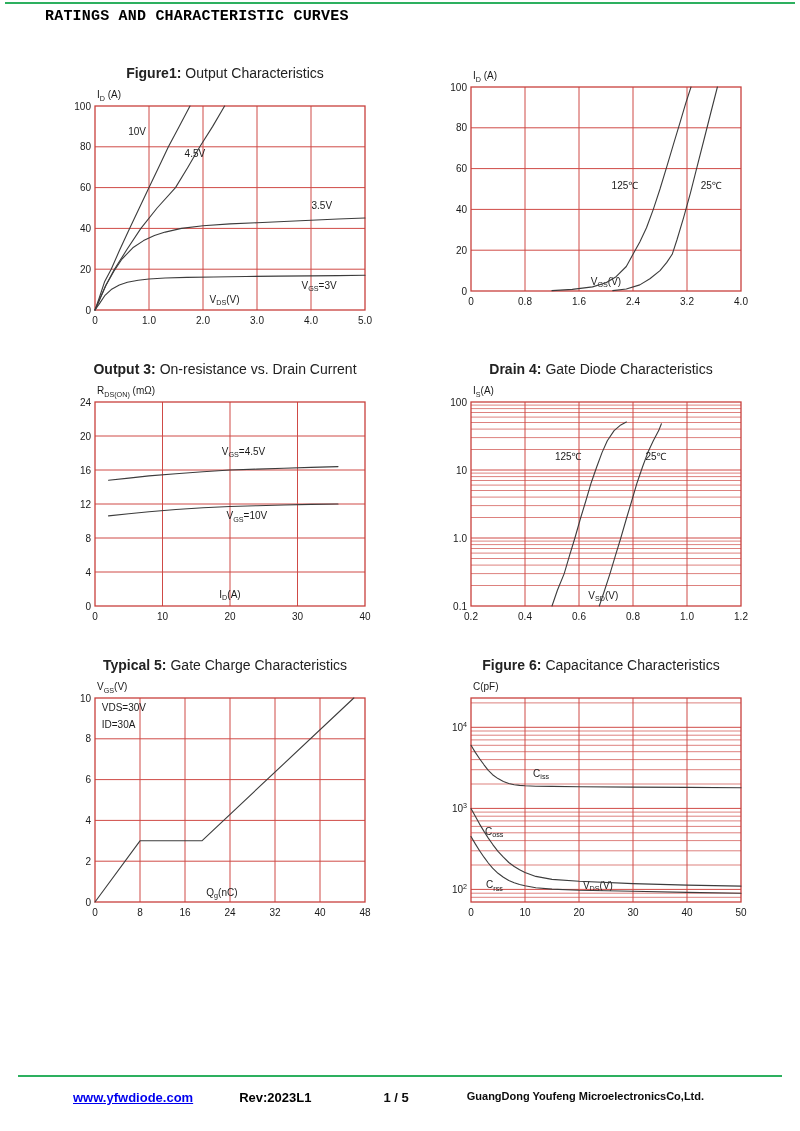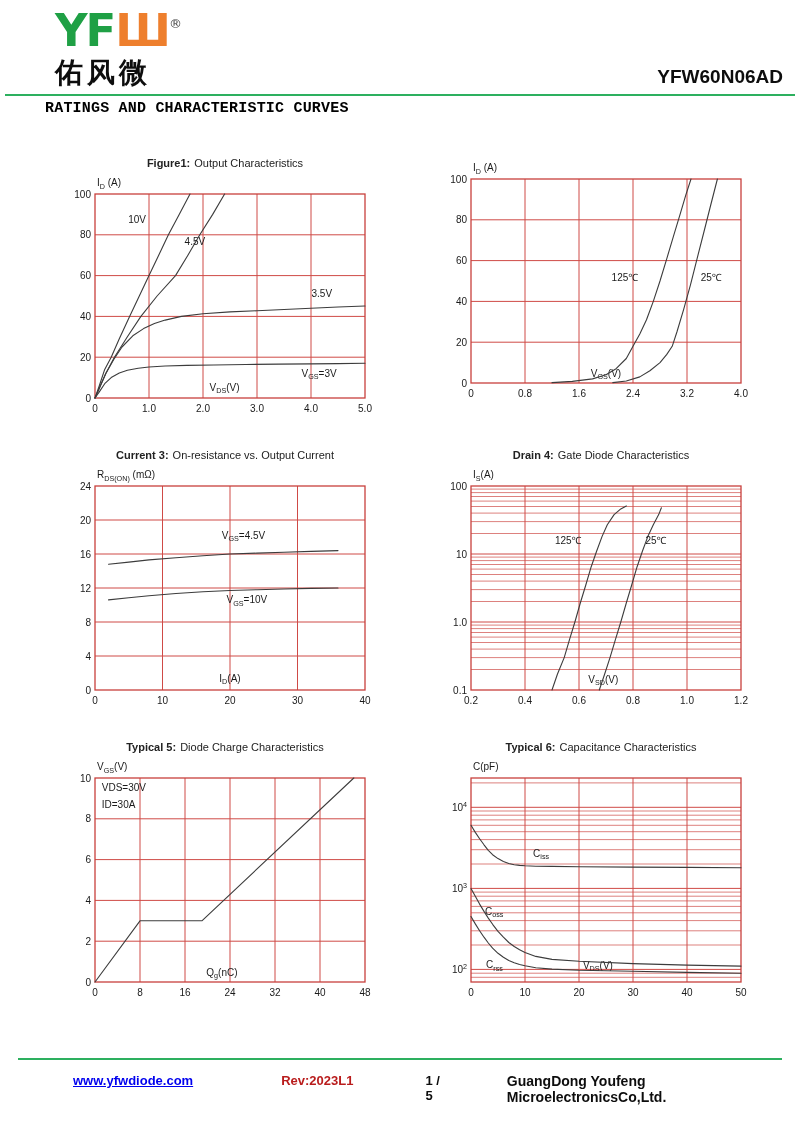--- a/index.html
+++ b/index.html
@@ -13,44 +13,37 @@
   .logo-reg{font-size:13px;color:#444;vertical-align:18px;font-weight:normal;letter-spacing:0;}
   .logo-cn{font-size:28px;font-weight:bold;color:#0d0d0d;letter-spacing:4px;margin-top:1px;
            font-family:"DejaVu Sans",sans-serif;}
   .part-number{position:absolute;right:17px;bottom:4px;font-size:19px;font-weight:bold;color:#0d0d0d;}
   .green-rule{height:2px;background:#2db05f;margin:2px 5px 0 5px;}
   .section-title{color:#000000;font-weight:bold;font-size:15px;margin:4px 0 0 45px;letter-spacing:.2px;font-family:Liberation Mono, monospace;}
   
   .charts{display:grid;grid-template-columns:340px 340px;column-gap:36px;row-gap:25px;
           padding:40px 0 0 55px;}
   .fig{margin:0;}
-  .fig-title{text-align:center;font-size:11px;margin:0 0 3px 0;color:#222;}
+  .fig-title{text-align:center;font-size:14px;margin:0 0 3px 0;color:#222;}
   .fig-title b{margin-right:4px;}
   svg.chart{display:block;background:#fff;font-family:"Liberation Sans",sans-serif;}
   
   footer{margin-top:auto;padding-bottom:26px;}
   .footer-rule{height:2px;background:#2db05f;margin:0 18px 0 18px;}
   .footer-row{display:flex;align-items:flex-start;padding:13px 14px 0 73px;font-size:13px;font-weight:bold;}
   .site{color:#0000ee;text-decoration:underline;}
-  .rev{margin-left:88px;color:#b91c1c;}
+  .rev{margin-left:46px;color:#000000;}
   .pageno{margin-left:72px;color:#0d0d0d;}
-  .company{margin-left:58px;font-size:14px;color:#0d0d0d;}
+  .company{margin-left:58px;font-size:11px;color:#0d0d0d;}
 </style>
 </head>
 <body>
 
 <div class="page">
 
-  <header>
-    <div class="logo">
-      <div class="logo-mark"><span class="logo-yf">YF</span><span class="logo-w">Ш</span><span class="logo-reg">®</span></div>
-      <div class="logo-cn">佑风微</div>
-    </div>
-    <div class="part-number">YFW60N06AD</div>
-  </header>
 
   <div class="green-rule"></div>
   <div class="section-title">RATINGS AND CHARACTERISTIC CURVES</div>
 
   <main class="charts">
 
     <figure class="fig">
       <figcaption class="fig-title"><b>Figure1:</b><span>Output Characteristics</span></figcaption>
       <svg class="chart" viewBox="0 0 322 252" width="322" height="252">
           <line x1="94.0" x2="94.0" y1="22" y2="226" stroke="#cf4a46" stroke-width="1"></line>
@@ -113,21 +106,21 @@
           <text x="42" y="14" text-anchor="start" font-size="10" fill="#1a1a1a"><tspan>I</tspan><tspan dy="2.5" font-size="7.2">D</tspan><tspan dy="-2.5"> (A)</tspan></text>
           <text x="175" y="219.88" text-anchor="middle" font-size="10" fill="#1a1a1a"><tspan>V</tspan><tspan dy="2.5" font-size="7.2">GS</tspan><tspan dy="-2.5">(V)</tspan></text>
           <polyline points="121.0,225.6 141.3,224.4 161.5,221.9 175.0,217.8 185.1,211.7 195.3,201.5 202.0,189.3 208.8,177.0 215.5,162.8 222.3,144.4 229.0,124.0 235.8,101.6 242.5,79.1 249.3,56.7 254.7,38.3 260.0,22.0" fill="none" stroke="#3c3c3c" stroke-width="1.1" stroke-linejoin="round" stroke-linecap="round"></polyline>
           <text x="193.89999999999998" y="124" text-anchor="middle" font-size="10" fill="#1a1a1a"><tspan>125℃</tspan></text>
           <polyline points="181.8,225.6 195.3,224.0 208.8,219.9 218.9,213.8 229.0,205.6 235.8,197.4 241.2,189.3 245.9,175.0 252.6,152.6 259.4,128.1 266.1,101.6 272.9,75.0 279.6,48.5 286.4,22.0" fill="none" stroke="#3c3c3c" stroke-width="1.1" stroke-linejoin="round" stroke-linecap="round"></polyline>
           <text x="280.3" y="124" text-anchor="middle" font-size="10" fill="#1a1a1a"><tspan>25℃</tspan></text>
         </svg>
     </figure>
 
     <figure class="fig">
-      <figcaption class="fig-title"><b>Current 3:</b><span>On-resistance vs. Output Current</span></figcaption>
+      <figcaption class="fig-title"><b>Output 3:</b><span>On-resistance vs. Drain Current</span></figcaption>
       <svg class="chart" viewBox="0 0 322 252" width="322" height="252">
           <line x1="107.5" x2="107.5" y1="22" y2="226" stroke="#cf4a46" stroke-width="1"></line>
           <line x1="175.0" x2="175.0" y1="22" y2="226" stroke="#cf4a46" stroke-width="1"></line>
           <line x1="242.5" x2="242.5" y1="22" y2="226" stroke="#cf4a46" stroke-width="1"></line>
           <line x1="40" x2="310" y1="192.0" y2="192.0" stroke="#cf4a46" stroke-width="1"></line>
           <line x1="40" x2="310" y1="158.0" y2="158.0" stroke="#cf4a46" stroke-width="1"></line>
           <line x1="40" x2="310" y1="124.0" y2="124.0" stroke="#cf4a46" stroke-width="1"></line>
           <line x1="40" x2="310" y1="90.0" y2="90.0" stroke="#cf4a46" stroke-width="1"></line>
           <line x1="40" x2="310" y1="56.0" y2="56.0" stroke="#cf4a46" stroke-width="1"></line>
           <rect x="40" y="22" width="270" height="204" fill="none" stroke="#c8403c" stroke-width="1.3"></rect>
@@ -199,21 +192,21 @@
           <text x="42" y="14" text-anchor="start" font-size="10" fill="#1a1a1a"><tspan>I</tspan><tspan dy="2.5" font-size="7.2">S</tspan><tspan dy="-2.5">(A)</tspan></text>
           <text x="172.3" y="218.85999999999999" text-anchor="middle" font-size="10" fill="#1a1a1a"><tspan>V</tspan><tspan dy="2.5" font-size="7.2">SD</tspan><tspan dy="-2.5">(V)</tspan></text>
           <polyline points="121.0,226.0 126.4,210.3 133.2,193.6 138.5,175.7 143.9,158.0 149.3,139.0 154.8,121.0 160.2,102.7 165.6,87.2 171.0,72.6 176.3,60.7 183.1,50.6 189.8,44.9 195.3,41.9" fill="none" stroke="#3c3c3c" stroke-width="1.1" stroke-linejoin="round" stroke-linecap="round"></polyline>
           <text x="137.20000000000002" y="80.0632935738798" text-anchor="middle" font-size="10" fill="#1a1a1a"><tspan>125℃</tspan></text>
           <polyline points="168.3,226.0 173.6,210.3 179.0,193.6 184.4,175.7 189.8,158.0 195.3,139.0 200.7,121.0 206.1,102.7 211.4,87.2 216.8,72.6 222.3,60.7 227.7,50.6 230.4,43.7" fill="none" stroke="#3c3c3c" stroke-width="1.1" stroke-linejoin="round" stroke-linecap="round"></polyline>
           <text x="224.95000000000002" y="80.0632935738798" text-anchor="middle" font-size="10" fill="#1a1a1a"><tspan>25℃</tspan></text>
         </svg>
     </figure>
 
     <figure class="fig">
-      <figcaption class="fig-title"><b>Typical 5:</b><span>Diode Charge Characteristics</span></figcaption>
+      <figcaption class="fig-title"><b>Typical 5:</b><span>Gate Charge Characteristics</span></figcaption>
       <svg class="chart" viewBox="0 0 322 252" width="322" height="252">
           <line x1="85.0" x2="85.0" y1="22" y2="226" stroke="#cf4a46" stroke-width="1"></line>
           <line x1="130.0" x2="130.0" y1="22" y2="226" stroke="#cf4a46" stroke-width="1"></line>
           <line x1="175.0" x2="175.0" y1="22" y2="226" stroke="#cf4a46" stroke-width="1"></line>
           <line x1="220.0" x2="220.0" y1="22" y2="226" stroke="#cf4a46" stroke-width="1"></line>
           <line x1="265.0" x2="265.0" y1="22" y2="226" stroke="#cf4a46" stroke-width="1"></line>
           <line x1="40" x2="310" y1="185.2" y2="185.2" stroke="#cf4a46" stroke-width="1"></line>
           <line x1="40" x2="310" y1="144.4" y2="144.4" stroke="#cf4a46" stroke-width="1"></line>
           <line x1="40" x2="310" y1="103.6" y2="103.6" stroke="#cf4a46" stroke-width="1"></line>
           <line x1="40" x2="310" y1="62.8" y2="62.8" stroke="#cf4a46" stroke-width="1"></line>
@@ -233,21 +226,21 @@
           <text x="36" y="25.5" text-anchor="end" font-size="10" fill="#1a1a1a"><tspan>10</tspan></text>
           <text x="42" y="14" text-anchor="start" font-size="10" fill="#1a1a1a"><tspan>V</tspan><tspan dy="2.5" font-size="7.2">GS</tspan><tspan dy="-2.5">(V)</tspan></text>
           <text x="166.89999999999998" y="219.88" text-anchor="middle" font-size="10" fill="#1a1a1a"><tspan>Q</tspan><tspan dy="2.5" font-size="7.2">g</tspan><tspan dy="-2.5">(nC)</tspan></text>
           <polyline points="40.0,226.0 85.0,164.8 146.9,164.8 298.8,22.0" fill="none" stroke="#3c3c3c" stroke-width="1.1" stroke-linejoin="round" stroke-linecap="round"></polyline>
           <text x="46.75" y="35.26000000000002" text-anchor="start" font-size="10" fill="#1a1a1a"><tspan>VDS=30V</tspan></text>
           <text x="46.75" y="51.579999999999984" text-anchor="start" font-size="10" fill="#1a1a1a"><tspan>ID=30A</tspan></text>
         </svg>
     </figure>
 
     <figure class="fig">
-      <figcaption class="fig-title"><b>Typical 6:</b><span>Capacitance Characteristics</span></figcaption>
+      <figcaption class="fig-title"><b>Figure 6:</b><span>Capacitance Characteristics</span></figcaption>
       <svg class="chart" viewBox="0 0 322 252" width="322" height="252">
           <line x1="40" x2="310" y1="221.3" y2="221.3" stroke="#cf4a46" stroke-width="0.7"></line>
           <line x1="40" x2="310" y1="217.2" y2="217.2" stroke="#cf4a46" stroke-width="0.7"></line>
           <line x1="40" x2="310" y1="189.0" y2="189.0" stroke="#cf4a46" stroke-width="0.7"></line>
           <line x1="40" x2="310" y1="174.8" y2="174.8" stroke="#cf4a46" stroke-width="0.7"></line>
           <line x1="40" x2="310" y1="164.6" y2="164.6" stroke="#cf4a46" stroke-width="0.7"></line>
           <line x1="40" x2="310" y1="156.8" y2="156.8" stroke="#cf4a46" stroke-width="0.7"></line>
           <line x1="40" x2="310" y1="150.4" y2="150.4" stroke="#cf4a46" stroke-width="0.7"></line>
           <line x1="40" x2="310" y1="144.9" y2="144.9" stroke="#cf4a46" stroke-width="0.7"></line>
           <line x1="40" x2="310" y1="140.2" y2="140.2" stroke="#cf4a46" stroke-width="0.7"></line>

